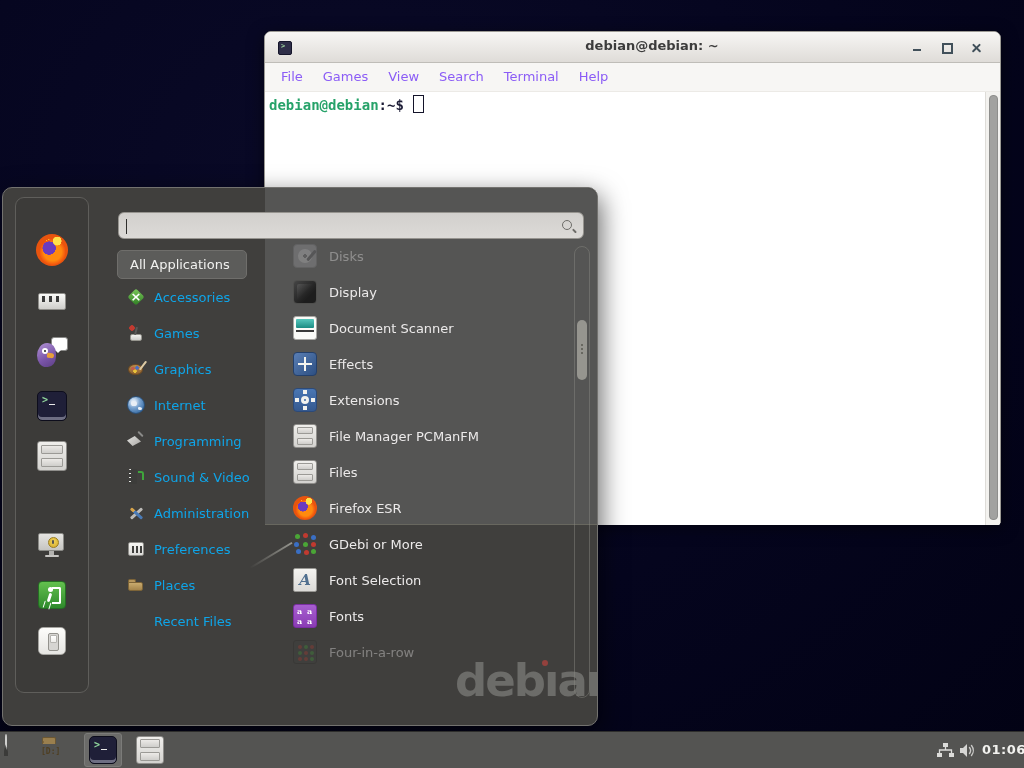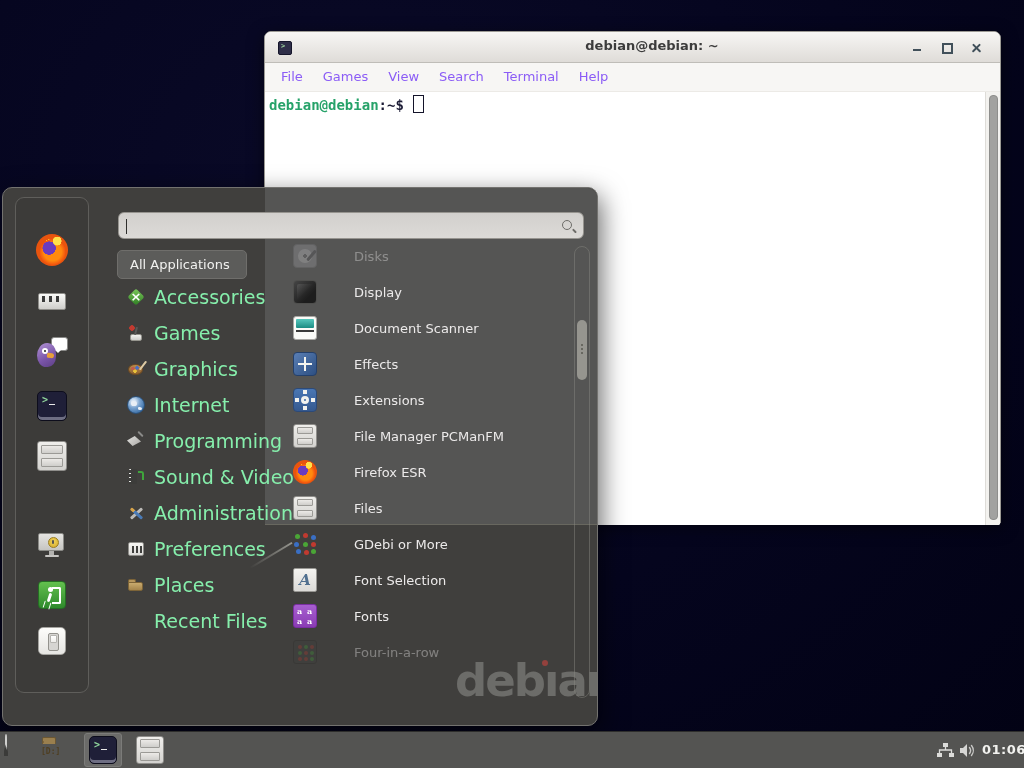--- a/index.html
+++ b/index.html
@@ -53,23 +53,23 @@
   .mag::before{content:"";position:absolute;left:1px;top:1px;width:8px;height:8px;border:1.6px solid #6e6d69;border-radius:50%;}
   .mag::after{content:"";position:absolute;left:11px;top:11px;width:5px;height:1.8px;background:#6e6d69;transform:rotate(45deg);border-radius:1px;}
   .all-apps-btn{position:absolute;left:114px;top:62px;width:130px;height:29px;box-sizing:border-box;
     background:#5c5c5a;border:1px solid #6f6e6b;border-radius:5px;color:#f1f1ef;
     font-size:13px;text-align:left;padding:0 0 0 12px;line-height:27px;cursor:pointer;
     font-family:inherit;}
   .cat-list{position:absolute;left:114px;top:91px;width:154px;}
   .cat-row{display:flex;align-items:center;height:36px;cursor:pointer;}
   .cat-row .ic{margin:0 9px 0 10px;}
   .cat-row .spacer18{width:18px;height:18px;margin:0 9px 0 10px;flex:none;}
-  .cat-label{font-size:19px;color:#86efac;white-space:nowrap;text-align:center;}
+  .cat-label{font-size:13px;color:#0ea5e9;white-space:nowrap;text-align:center;}
   .app-list{position:absolute;left:280px;top:50px;width:288px;height:460px;overflow:hidden;}
-  .app-row{display:flex;align-items:center;height:36px;cursor:pointer;gap:25px;}
+  .app-row{display:flex;align-items:center;height:36px;cursor:pointer;}
   .app-row .ic{margin:0 12px 0 10px;}
   .app-label{font-size:13px;color:#eceaea;white-space:nowrap;}
   .app-row.dim{opacity:.38;}
   .menu-scroll{position:absolute;left:571px;top:58px;width:16px;height:452px;
     border:1px solid rgba(140,140,134,.45);border-radius:8px;box-sizing:border-box;}
   .menu-thumb{position:absolute;left:2px;top:73px;width:10px;height:60px;background:#96958f;
     border-radius:5px;cursor:pointer;}
   .menu-thumb::after{content:"";position:absolute;left:4px;top:24px;width:2px;height:2px;background:#686760;
     box-shadow:0 4px 0 #686760,0 8px 0 #686760;}
   .watermark{position:absolute;left:452px;top:466px;font-size:45px;font-weight:600;
@@ -397,26 +397,26 @@
         </div>
       <div class="app-row">
           <span class="ic s24 i-extensions"></span>
           <span class="app-label">Extensions</span>
         </div>
       <div class="app-row">
           <span class="ic s24 i-cabinet"></span>
           <span class="app-label">File Manager PCManFM</span>
         </div>
       <div class="app-row">
+          <span class="ic s24 i-cabinet"></span>
+          <span class="app-label">Files</span>
+        </div>
+      <div class="app-row">
           <span class="ic s24 i-firefox"></span>
           <span class="app-label">Firefox ESR</span>
-        </div>
-      <div class="app-row">
-          <span class="ic s24 i-cabinet"></span>
-          <span class="app-label">Files</span>
         </div>
       <div class="app-row">
           <span class="ic s24 i-five"></span>
           <span class="app-label">GDebi or More</span>
         </div>
       <div class="app-row">
           <span class="ic s24 i-fontsel"></span>
           <span class="app-label">Font Selection</span>
         </div>
       <div class="app-row">

